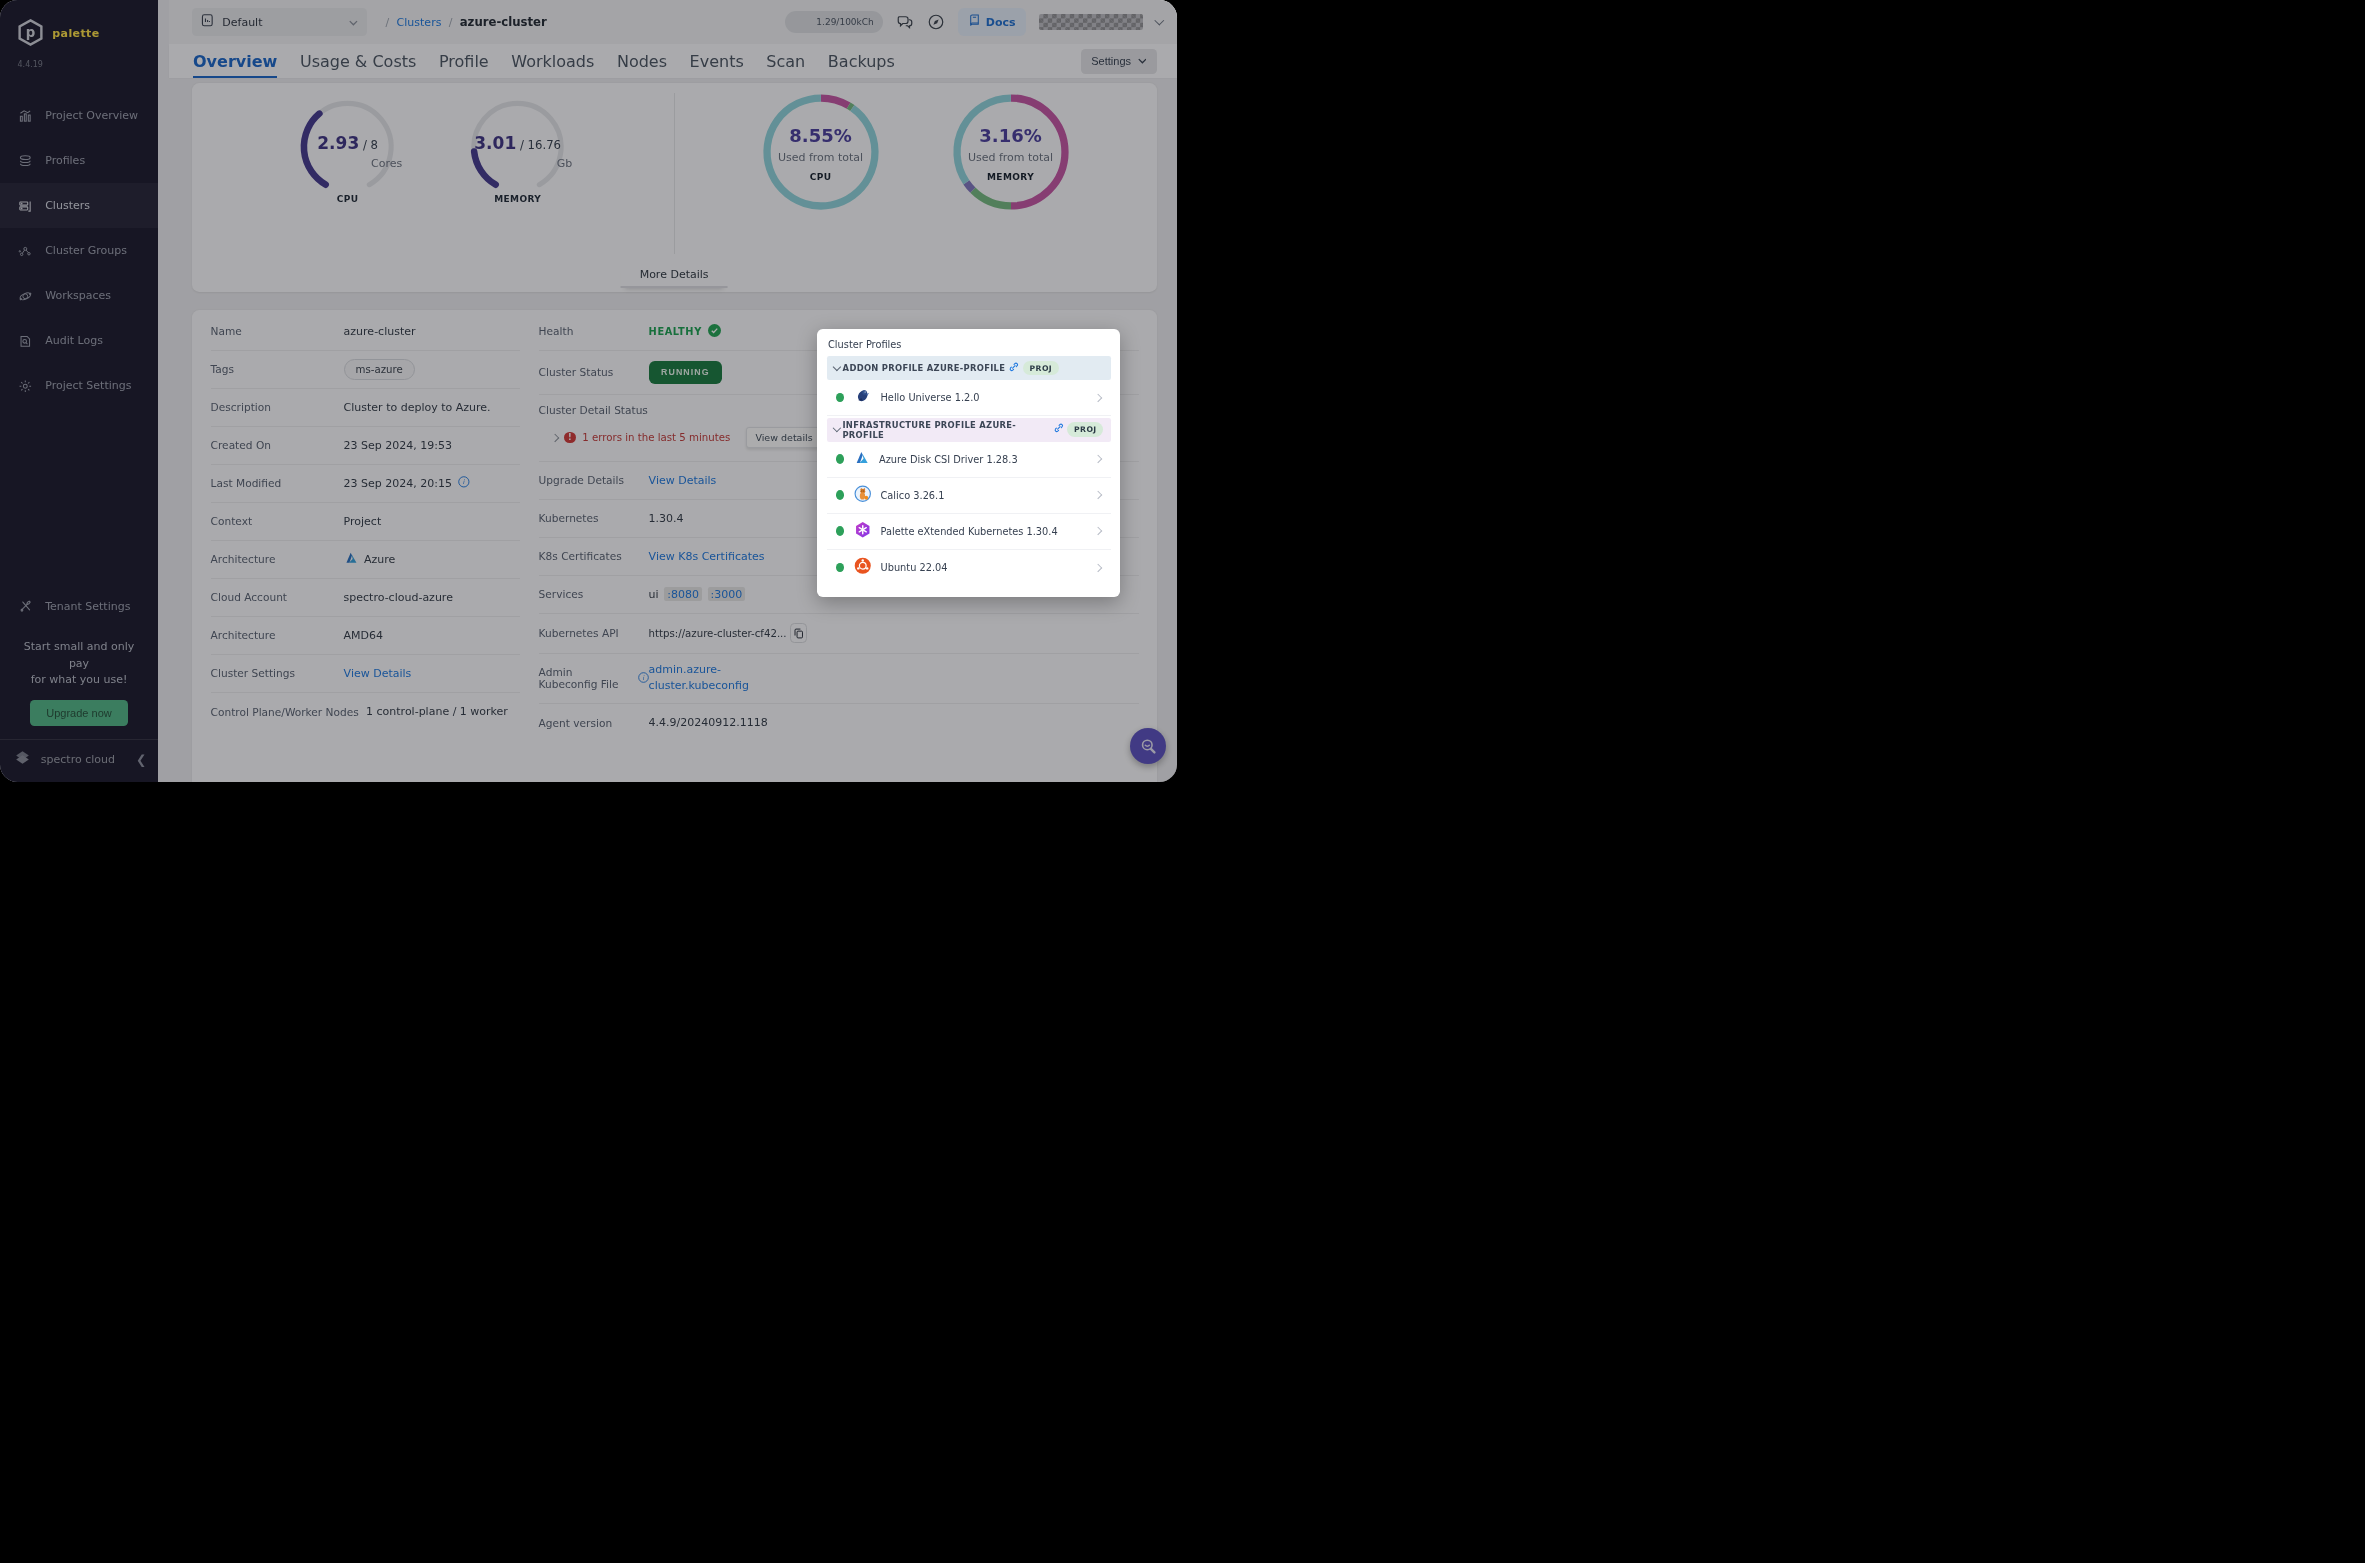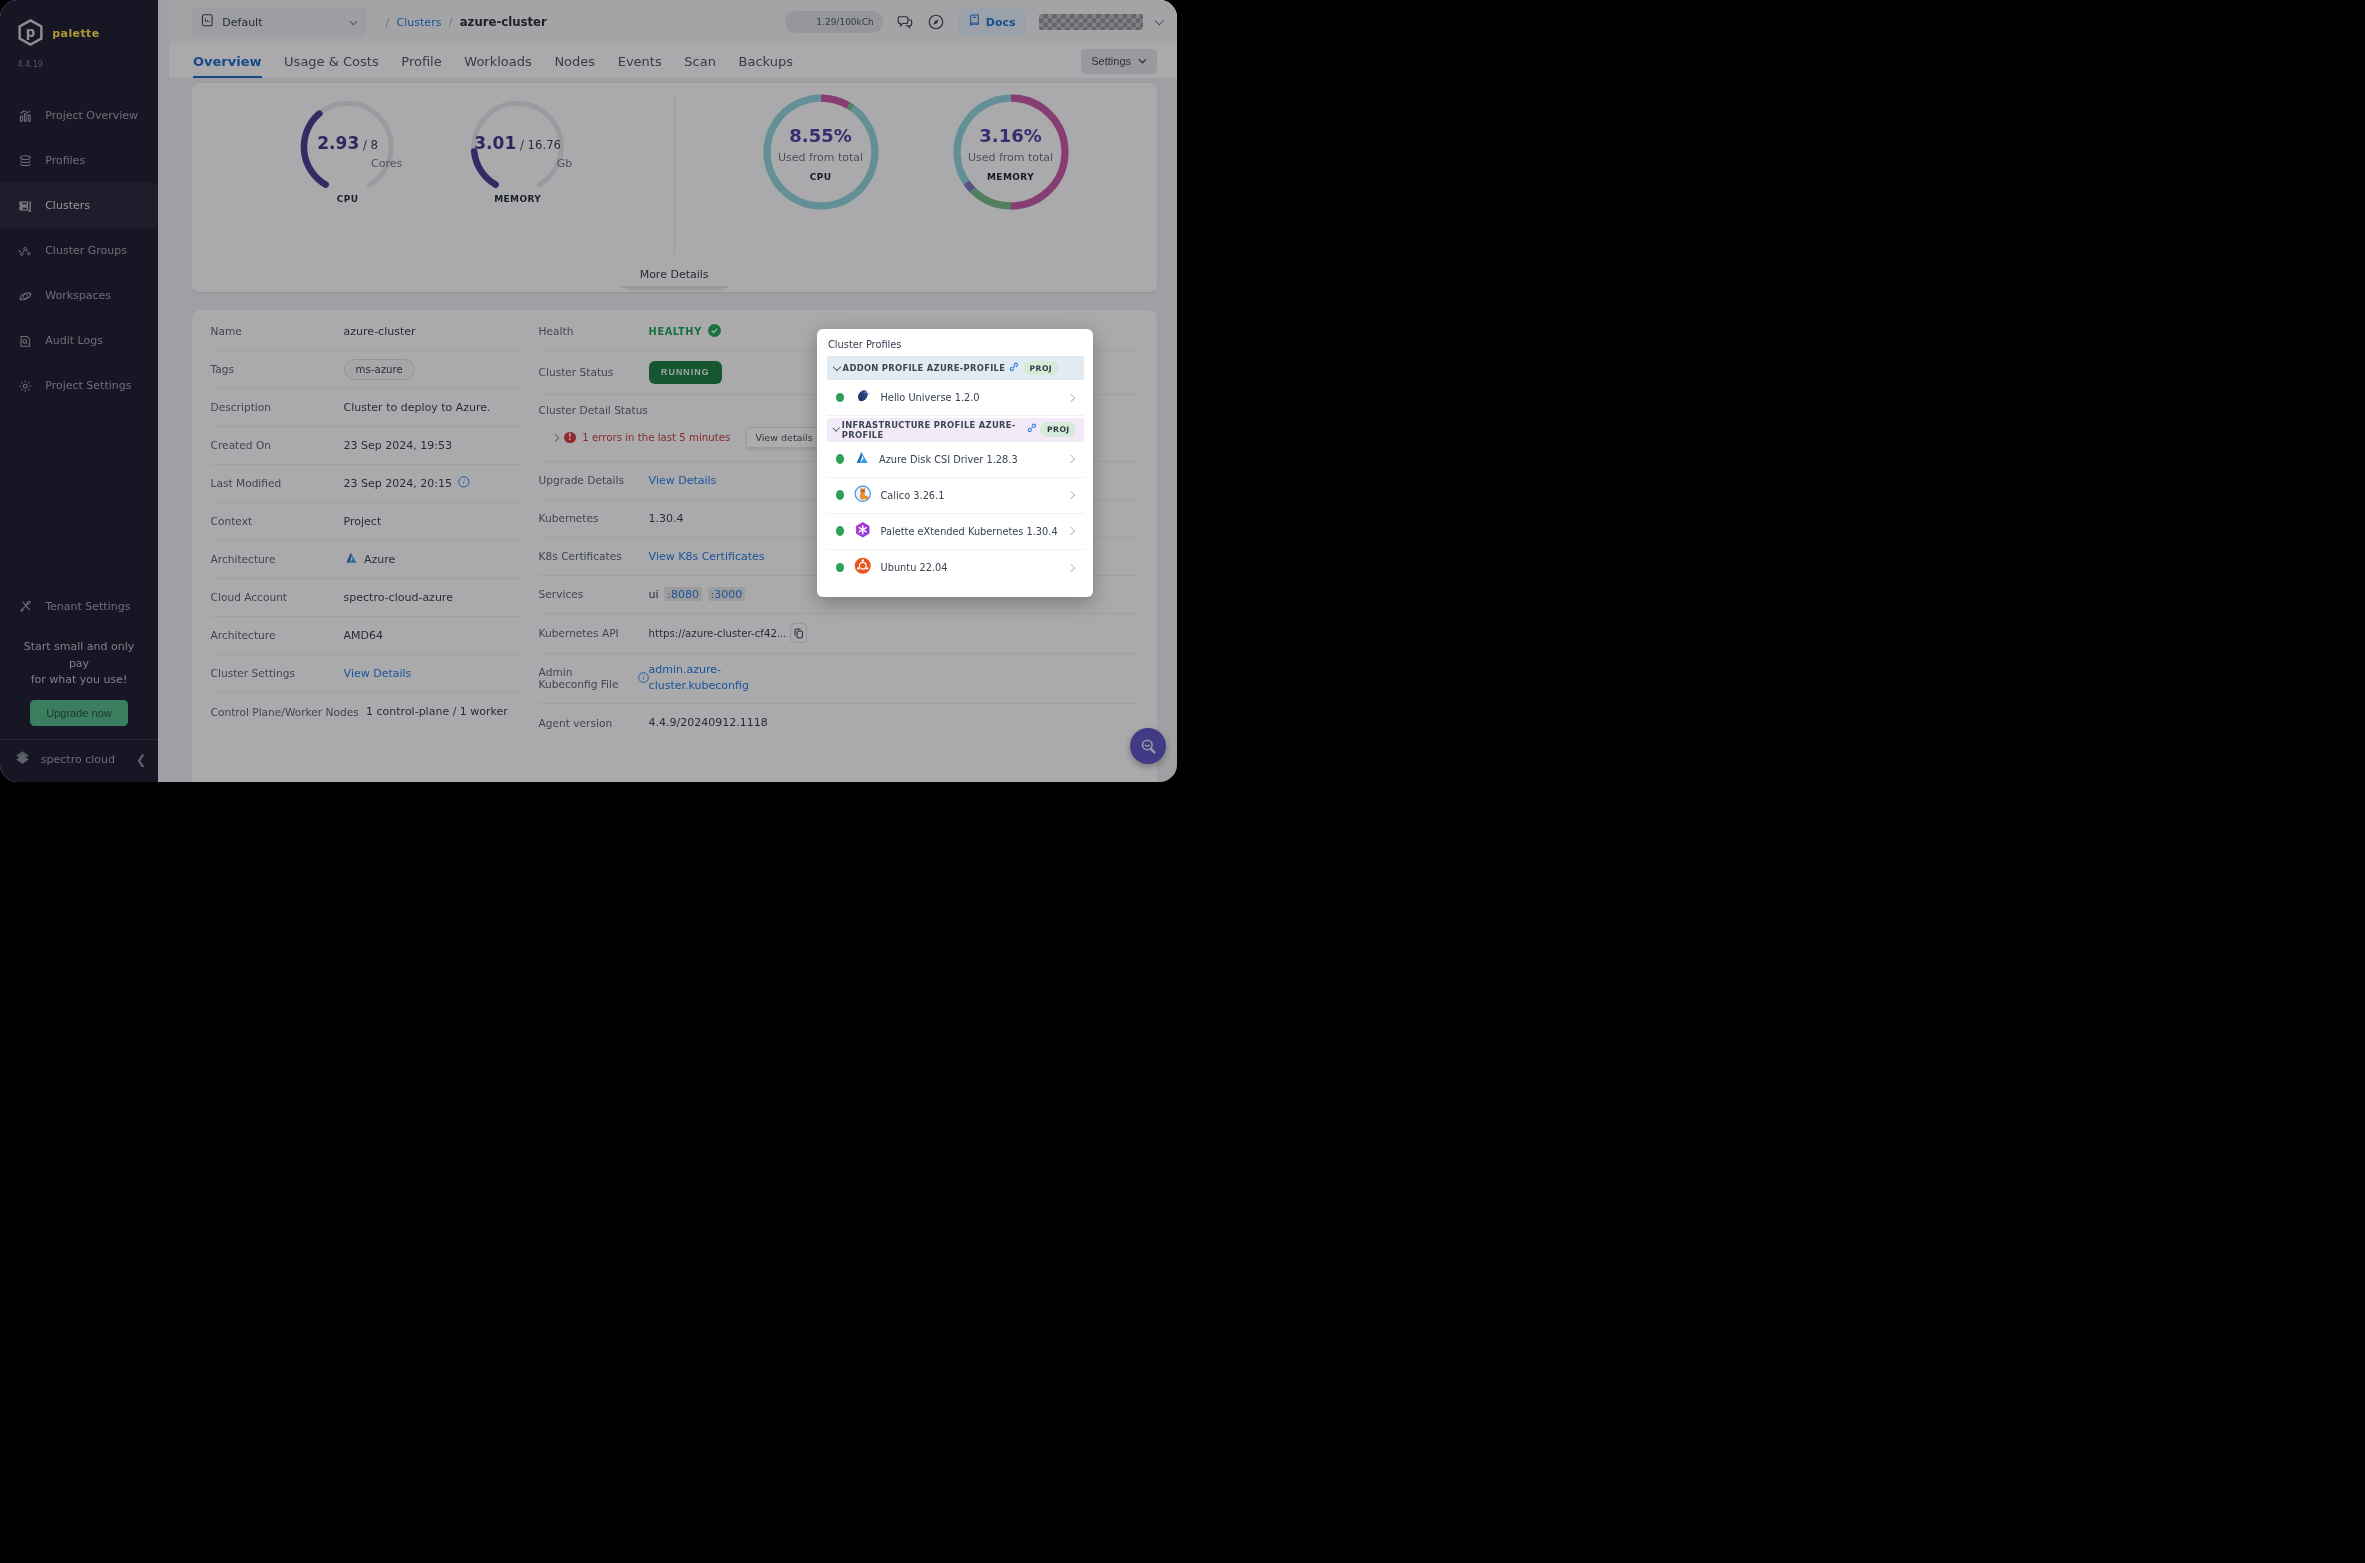--- a/index.html
+++ b/index.html
@@ -46,21 +46,21 @@
   .user-blur { width:104px; height:16px; border-radius:2.2px;
      background:
        linear-gradient(45deg,#8f8f93 25%,transparent 25%,transparent 75%,#8f8f93 75%),
        linear-gradient(45deg,#8f8f93 25%,transparent 25%,transparent 75%,#8f8f93 75%),#bdbdc2;
      background-size:8.8px 8.8px; background-position:0 0,4.4px 4.4px; }
   .caret { width:6.6px; height:6.6px; border-right:1.5px solid #6b7280; border-bottom:1.5px solid #6b7280;
            transform:rotate(45deg); margin-top:-2.9px; }
 
   .tabsbar { height:34px; background:#fbfbfd; display:flex; align-items:center; padding:0 20.4px 0 24px;
              box-shadow:0 0.7px 1.5px rgba(0,0,0,.06); }
-  .tab { color:#4b5563; font-size:13px; margin-right:22.6px; height:100%; display:flex; align-items:center;
+  .tab { color:#4b5563; font-size:16px; margin-right:22.6px; height:100%; display:flex; align-items:center;
          cursor:pointer; position:relative; }
   .tab.active { color:#1b66c9; font-weight:600; }
   .tab.active::after { content:""; position:absolute; left:0; right:0; bottom:0; height:2.2px; background:#1b66c9; }
   .settings-btn { margin-left:auto; background:#e2e3e7; border:none; border-radius:4.4px; height:25px;
                   padding:0 10.2px; font-size:11px; color:#374151; display:flex; align-items:center; gap:6.6px; cursor:pointer; }
 
   .content { flex:1; padding:5.1px 20.4px 0 22.6px; overflow:hidden; }
   .card { background:#fbfbfd; border-radius:7.3px; box-shadow:0 0.7px 2.2px rgba(0,0,0,.08); }
 
   
@@ -117,21 +117,21 @@
                      cursor:pointer; font-family:inherit; }
   .chip { background:#e5e5e5; border-radius:2.2px; padding:0.7px 2.9px; }
   .copy-btn { width:17.5px; height:19.7px; border:0.7px solid #d9dbe0; border-radius:4.4px; background:none;
               display:flex; align-items:center; justify-content:center; cursor:pointer; margin-left:2.9px; }
   .two-line { line-height:1.45; }
   .chev-s { width:5.8px; height:5.8px; border-right:1.5px solid #8a909b; border-bottom:1.5px solid #8a909b;
             transform:rotate(-45deg); display:inline-block; }
 
   
   .backdrop { position:absolute; inset:0; background:rgba(14,14,18,.34); z-index:50; }
-  .popup { position:absolute; left:817px; top:329px; width:276px; height:268px; background:#fff;
+  .popup { position:absolute; left:817px; top:329px; width:303px; height:268px; background:#fff;
            border-radius:5.8px; box-shadow:0 5.8px 20.4px rgba(0,0,0,.28); z-index:60; padding:8.8px 9.5px; }
   .popup-title { color:#374151; font-size:9.8px; margin:1.5px 0 5.8px 1.5px; }
   .psec { height:24px; border-radius:2.2px; display:flex; align-items:center; gap:3px; padding:0 7.3px; cursor:pointer; }
   .psec.addon { background:#e2ebf2; }
   .psec.infra { background:#f2eaf6; margin-top:1.5px; }
   .psec .sec-label { color:#3c4656; font-size:8.4px; font-weight:600; letter-spacing:0.3px; }
   .proj-pill { background:#d6ead9; color:#2b3a45; font-size:7.7px; font-weight:700; letter-spacing:0.4px;
                border-radius:728px; padding:2.9px 6.6px; }
   .prow { height:36px; display:flex; align-items:center; gap:9.5px; padding:0 4.4px 0 9.5px;
           border-bottom:0.7px solid #f0f1f4; cursor:pointer; }

